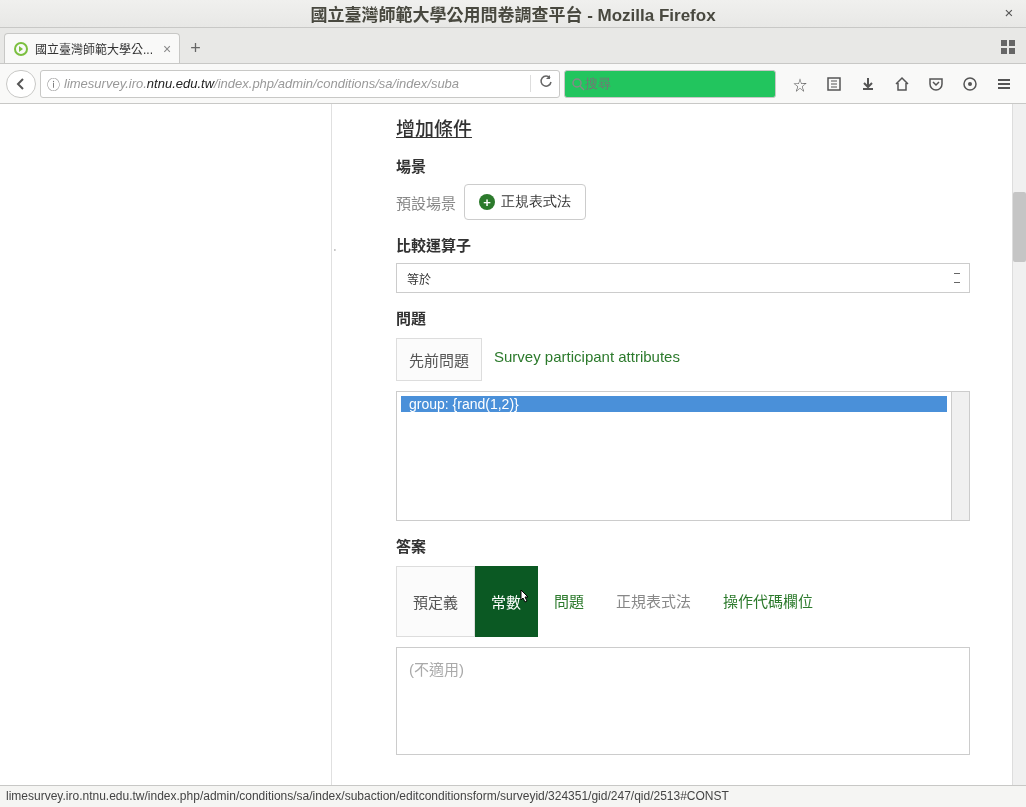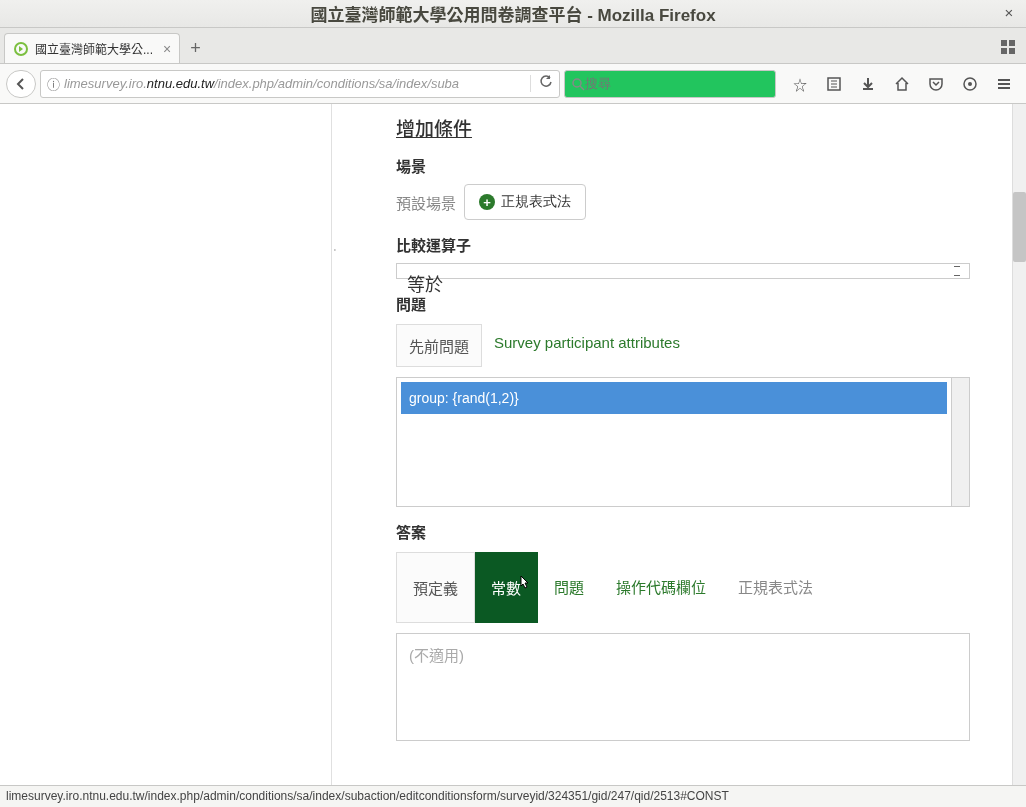--- a/index.html
+++ b/index.html
@@ -145,22 +145,22 @@
 .btn-outline {
   border: 1px solid #ccc; background:#fff; border-radius:4px;
   padding: 8px 14px; font-size:14px; color:#333; cursor:pointer;
   display:inline-flex; align-items:center; gap:6px;
 }
 .btn-outline .plus-circle {
   width:16px;height:16px;border-radius:50%;background:#2c7a2c;color:#fff;
   display:inline-flex;align-items:center;justify-content:center;font-size:13px;font-weight:bold;line-height:1;
 }
 .select {
-  width: 100%; height: 16px; border:1px solid #ccc; background:#fff;
-  padding: 6px 10px; font-size:18px; color:#333; appearance:none;
+  width: 100%; height: 30px; border:1px solid #ccc; background:#fff;
+  padding: 6px 10px; font-size:12px; color:#333; appearance:none;
   position: relative;
 }
 .select-wrap { position: relative; margin-bottom:6px; }
 .select-wrap::after {
   content:"";position:absolute;right:8px;top:50%;transform:translateY(-50%);
   width:10px;height:16px;
   background:
     linear-gradient(#666,#666) 2px 3px/6px 1px no-repeat,
     linear-gradient(#666,#666) 2px 12px/6px 1px no-repeat;
 }
@@ -174,21 +174,21 @@
 .tab.active-gray { background:#fbfbfb; color:#555; }
 .tab.link { color:#2c7a2c; border:none; background:transparent; }
 .tab.muted2 { color:#888; border:none; background:transparent;}
 
 .listbox-wrap { display:flex; margin-top:10px;}
 .listbox {
   flex:1; height: 130px; border:1px solid #ccc; background:#fff;
   overflow:hidden;
 }
 .listbox .item {
-  background:#4a90d9; color:#fff; padding:8px 8px; font-size:14px; margin:4px;
+  background:#4a90d9; color:#fff; padding:0 8px; font-size:14px; margin:4px;
 }
 .scroll-gutter { width: 18px; background:#f0f0f0; border:1px solid #ccc; border-left:none;}
 .freetext {
   width: 100%; height: 108px; border:1px solid #ccc; background:#fff;
   padding: 10px 12px; color:#aaa; font-size:15px; margin-top:10px;
 }
 .answer-tabs .tab { padding: 24px 16px; font-size:15px;}
 .cursor-icon {
   position:absolute; width:16px;height:20px; pointer-events:none;
 }
@@ -336,22 +336,22 @@
         <div class="item">group: {rand(1,2)}</div>
       </div>
       <div class="scroll-gutter"></div>
     </div>
 
     <div class="label">答案</div>
     <div class="tabs answer-tabs" style="position:relative;">
       <div class="tab active-gray">預定義</div>
       <div class="tab active-green">常數</div>
       <div class="tab link">問題</div>
+      <div class="tab muted2">正規表式法</div>
       <div class="tab link">操作代碼欄位</div>
-      <div class="tab muted2">正規表式法</div>
       <svg class="cursor-icon" style="left:120px;top:22px;" viewBox="0 0 16 20">
           <path d="M5 2 L5 12 L7 10 L9 14 L11 13 L9 9 L12 9 Z" fill="#fff" stroke="#000"></path>
         </svg>
     </div>
     <div class="freetext">
       <span>(不適用)</span>
     </div>
   </div>
 
   <div class="right-scroll">

